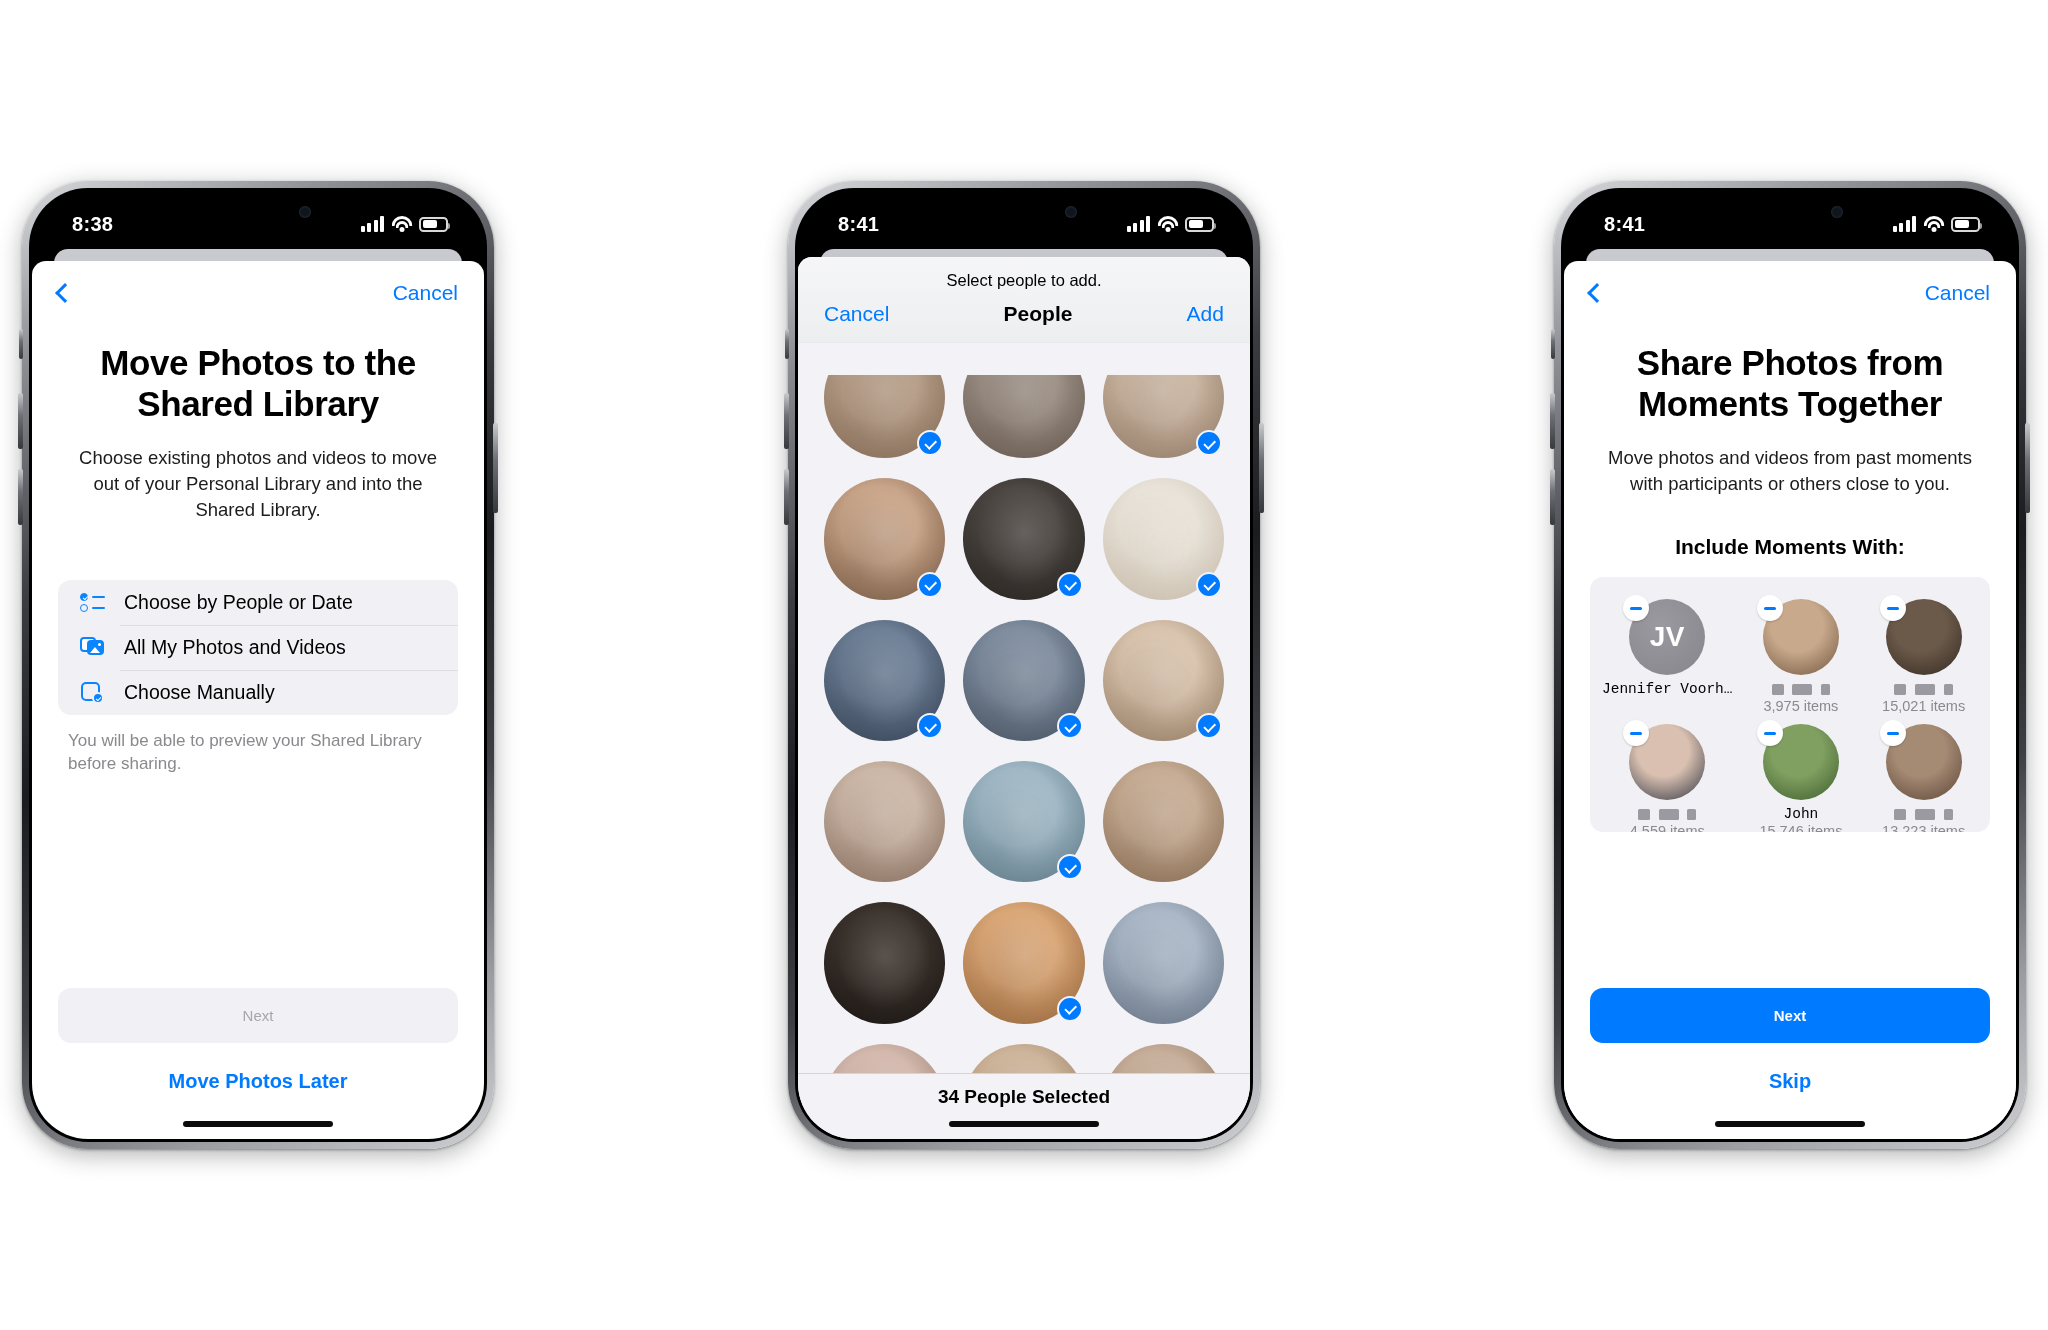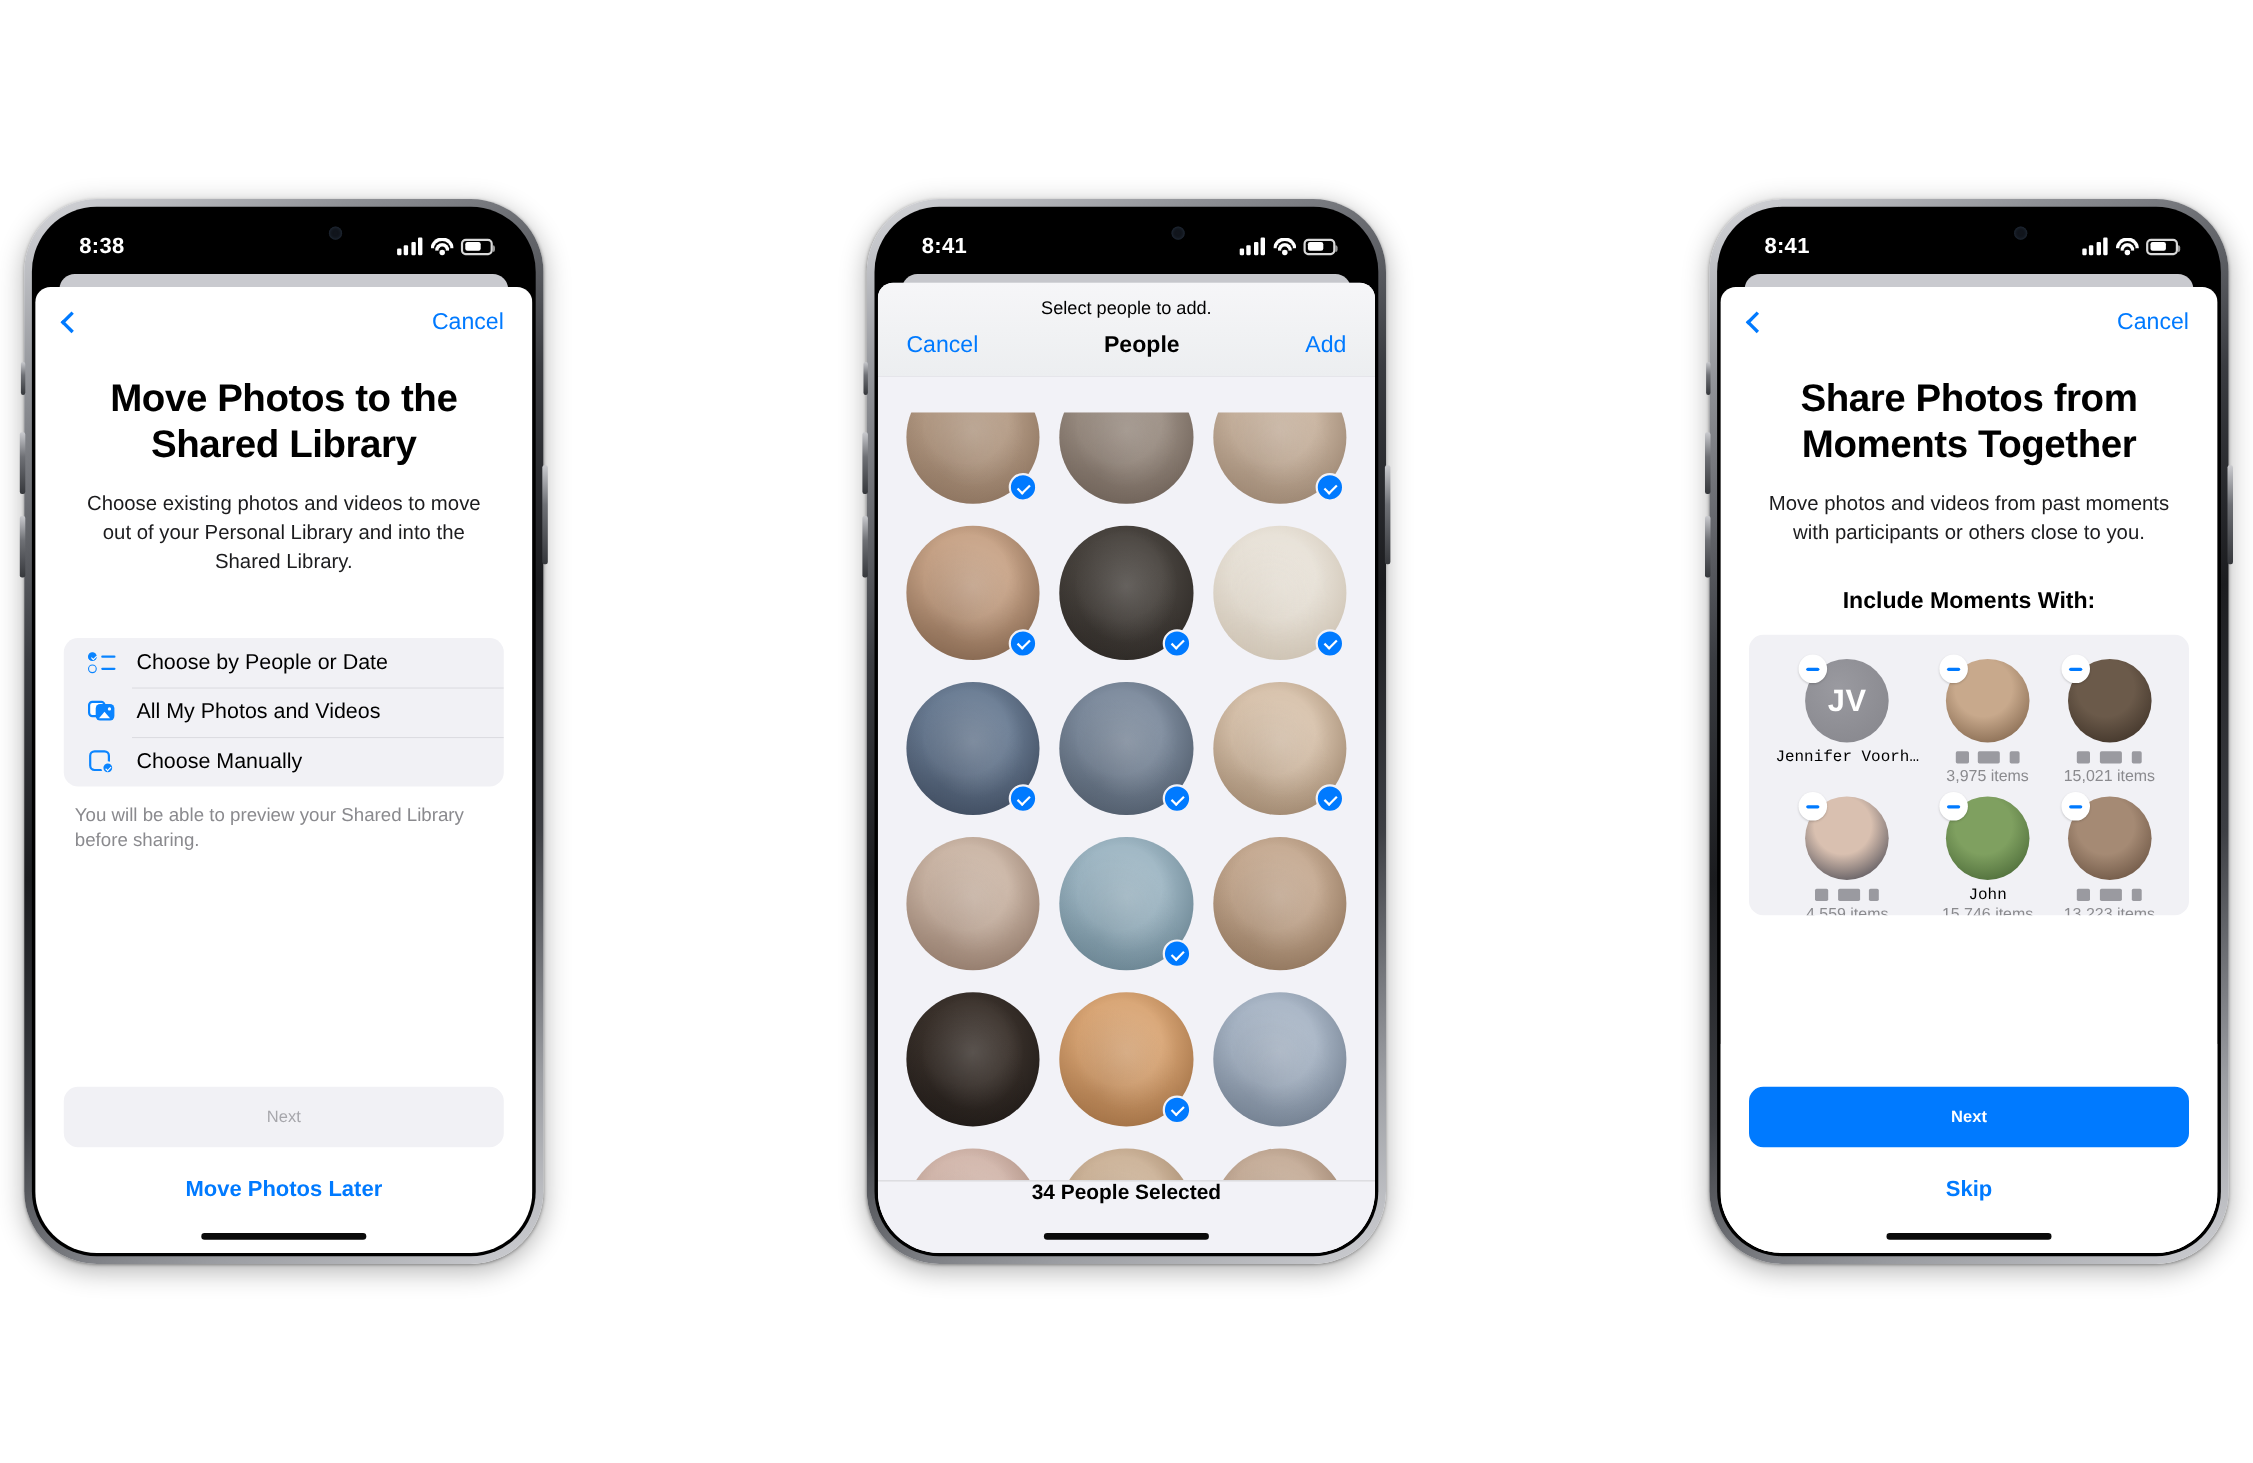--- a/index.html
+++ b/index.html
@@ -334,33 +334,34 @@
     width:9px;height:4.5px;
     border-left:2.4px solid #fff;border-bottom:2.4px solid #fff;
     transform:rotate(-45deg);
   }
 
   .s2-footer {
     position:absolute; left:0; right:0; bottom:0; height:66px;
     background:#f2f2f7;
     border-top:.5px solid #d4d4d8;
     display:flex; align-items:flex-start; justify-content:center;
+    padding-top:12px;
     font-size:19px; font-weight:bold; color:#000;
   }
 
   
   .moments-label {
     text-align:center; font-size:21px; font-weight:bold; color:#000;
     margin-top: 38px;
   }
   .moments-card {
     margin: 18px 26px 0;
     background:#f1f1f5;
     border-radius:13px;
-    padding: 22px 24px 8px;
+    padding: 22px 12px 8px;
     height: 255px;
     overflow:hidden;
   }
   .moments-grid {
     display:grid; grid-template-columns: repeat(3,1fr);
     gap: 10px 14px;
   }
   .m-cell { text-align:center; }
   .m-av-wrap { position:relative; width:76px; height:76px; margin:0 auto; }
   .m-av {

